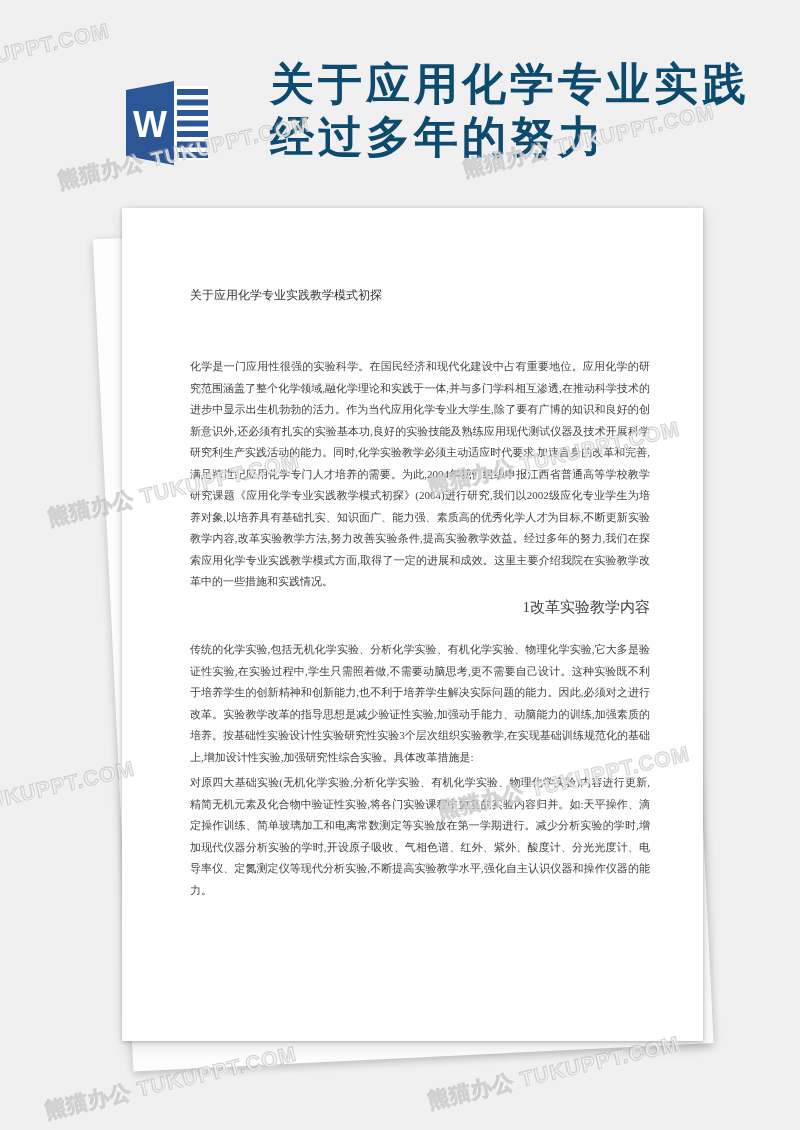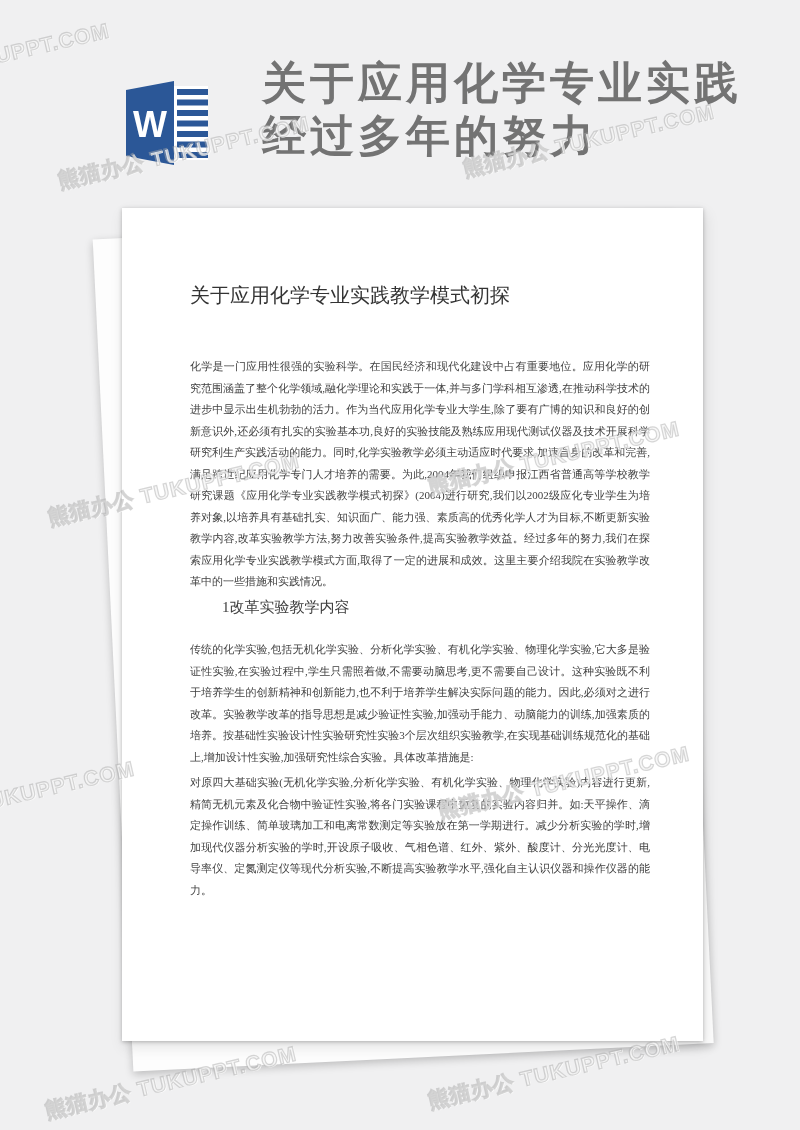--- a/index.html
+++ b/index.html
@@ -8,24 +8,24 @@
     width:800px;height:1130px;
     background:#f0f0f1;
     overflow:hidden;
     font-family:"Liberation Serif", serif;
   }
 
   
   .site-header{position:absolute;left:0;top:0;width:800px;height:200px;z-index:4;}
   .word-icon{position:absolute;left:119px;top:76px;width:94px;height:94px;}
   .header-title{
-    position:absolute;left:262px;top:57px;width:520px;
+    position:absolute;left:270px;top:57px;width:520px;
     font-size:44px;line-height:53px;font-weight:700;
-    letter-spacing:4px;color:#737373;
-    font-family:Liberation Serif, serif;
+    letter-spacing:4px;color:#0c4a6e;
+    font-family:Liberation Sans, sans-serif;
   }
 
   
   .back-sheet{
     position:absolute;left:92px;top:211px;width:581px;height:833px;
     background:#fdfdfd;
     transform:rotate(-2.8deg);
     transform-origin:100% 0%;
     box-shadow:0 3px 8px rgba(0,0,0,0.22);
     z-index:1;
@@ -37,32 +37,33 @@
     z-index:2;
     overflow:hidden;
   }
   .page-content{
     position:absolute;left:0;top:0;
     padding:72px 53px 0 68px;
     width:460px;
     color:#3f3f3f;
   }
   .doc-title{
-    font-size:20px;line-height:30px;font-weight:400;color:#333333;
+    font-size:12px;line-height:30px;font-weight:400;color:#333333;
     margin:0 0 46px 0;
   }
   .doc-para{
     font-size:11px;line-height:21.5px;
     text-align:justify;
     margin:0 0 4px 0;
   }
   .doc-heading{
     font-size:15px;line-height:21.5px;
     text-indent:32px;
     margin:0 0 21px 0;
+    text-align:right;
   }
 
   
   .wm-layer{position:absolute;left:0;top:0;width:800px;height:1130px;z-index:10;pointer-events:none;}
   .watermark{
     position:absolute;
     width:260px;
     font-family:"Liberation Sans", sans-serif;
     font-weight:700;font-size:21px;letter-spacing:1px;
     white-space:nowrap;

